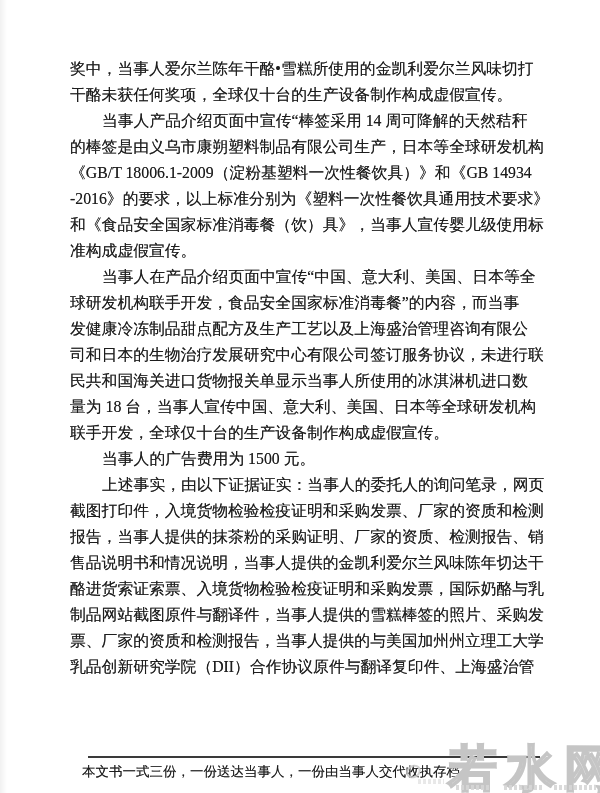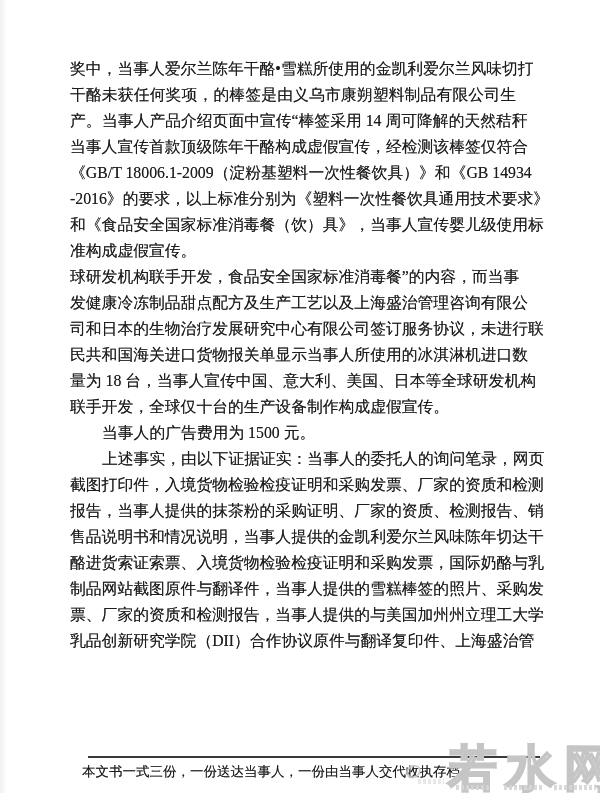--- a/index.html
+++ b/index.html
@@ -95,27 +95,28 @@
 </style>
 </head>
 <body>
 
 <div class="page">
 
   <div class="edge-shade"></div>
 
   <main class="body-text">
     <div class="ln">奖中，当事人爱尔兰陈年干酪•雪糕所使用的金凯利爱尔兰风味切打</div>
-    <div class="ln end">干酪未获任何奖项，的棒签是由义乌市康朔塑料制品有限公司生产。</div>
+    <div class="ln end">干酪未获任何奖项，全球仅十台的生产设备制作构成虚假宣传。</div>
     <div class="ln indent">当事人产品介绍页面中宣传“棒签采用 14 周可降解的天然秸秆</div>
-    <div class="ln">当事人宣传首款顶级陈年干酪构成虚假宣传，经检测该棒签仅符合</div>
+    <div class="ln">的棒签是由义乌市康朔塑料制品有限公司生产，日本等全球研发机构</div>
     <div class="ln">《GB/T 18006.1-2009（淀粉基塑料一次性餐饮具）》和《GB 14934</div>
     <div class="ln">-2016》的要求，以上标准分别为《塑料一次性餐饮具通用技术要求》</div>
     <div class="ln">和《食品安全国家标准消毒餐（饮）具》，当事人宣传婴儿级使用标</div>
     <div class="ln end">准构成虚假宣传。</div>
+    <div class="ln indent">当事人在产品介绍页面中宣传“中国、意大利、美国、日本等全</div>
     <div class="ln">球研发机构联手开发，食品安全国家标准消毒餐”的内容，而当事</div>
     <div class="ln">发健康冷冻制品甜点配方及生产工艺以及上海盛治管理咨询有限公</div>
     <div class="ln">司和日本的生物治疗发展研究中心有限公司签订服务协议，未进行联</div>
     <div class="ln">民共和国海关进口货物报关单显示当事人所使用的冰淇淋机进口数</div>
     <div class="ln">量为 18 台，当事人宣传中国、意大利、美国、日本等全球研发机构</div>
     <div class="ln end">联手开发，全球仅十台的生产设备制作构成虚假宣传。</div>
     <div class="ln indent end">当事人的广告费用为 1500 元。</div>
     <div class="ln indent">上述事实，由以下证据证实：当事人的委托人的询问笔录，网页</div>
     <div class="ln">截图打印件，入境货物检验检疫证明和采购发票、厂家的资质和检测</div>
     <div class="ln">报告，当事人提供的抹茶粉的采购证明、厂家的资质、检测报告、销</div>

